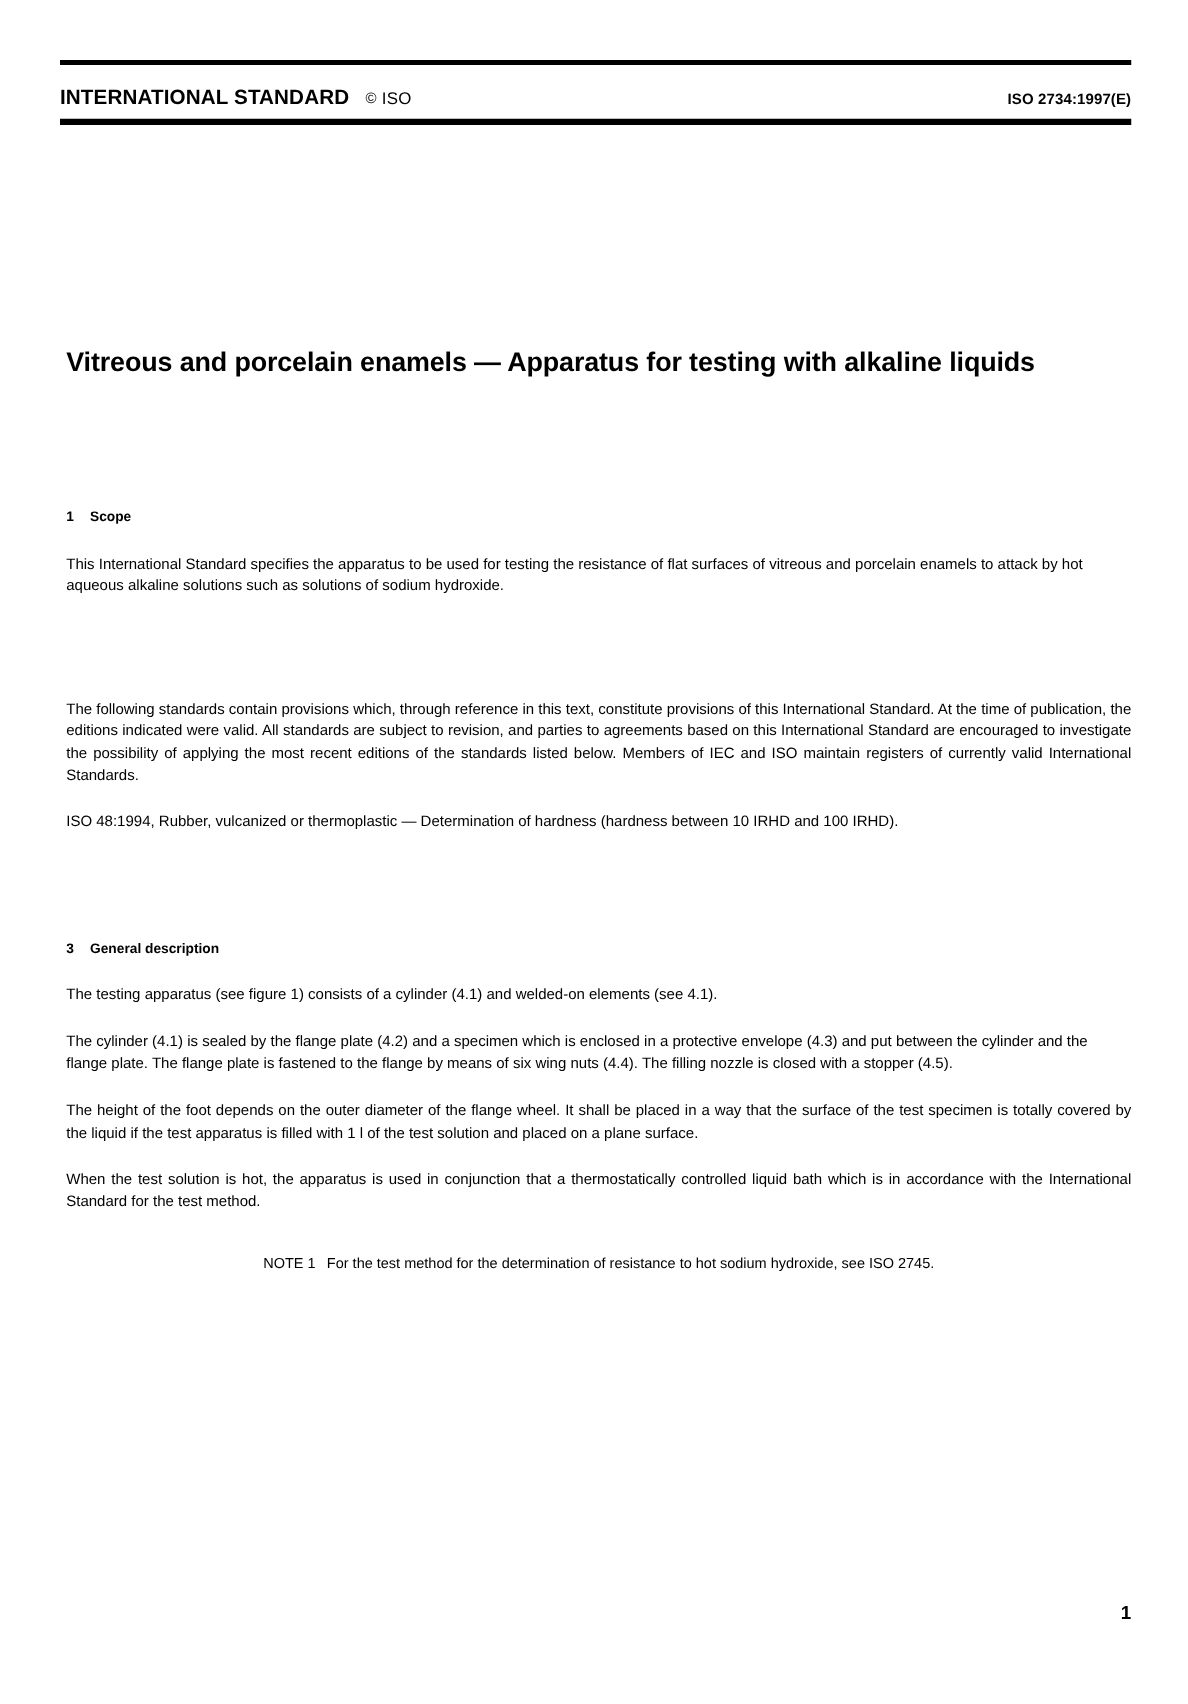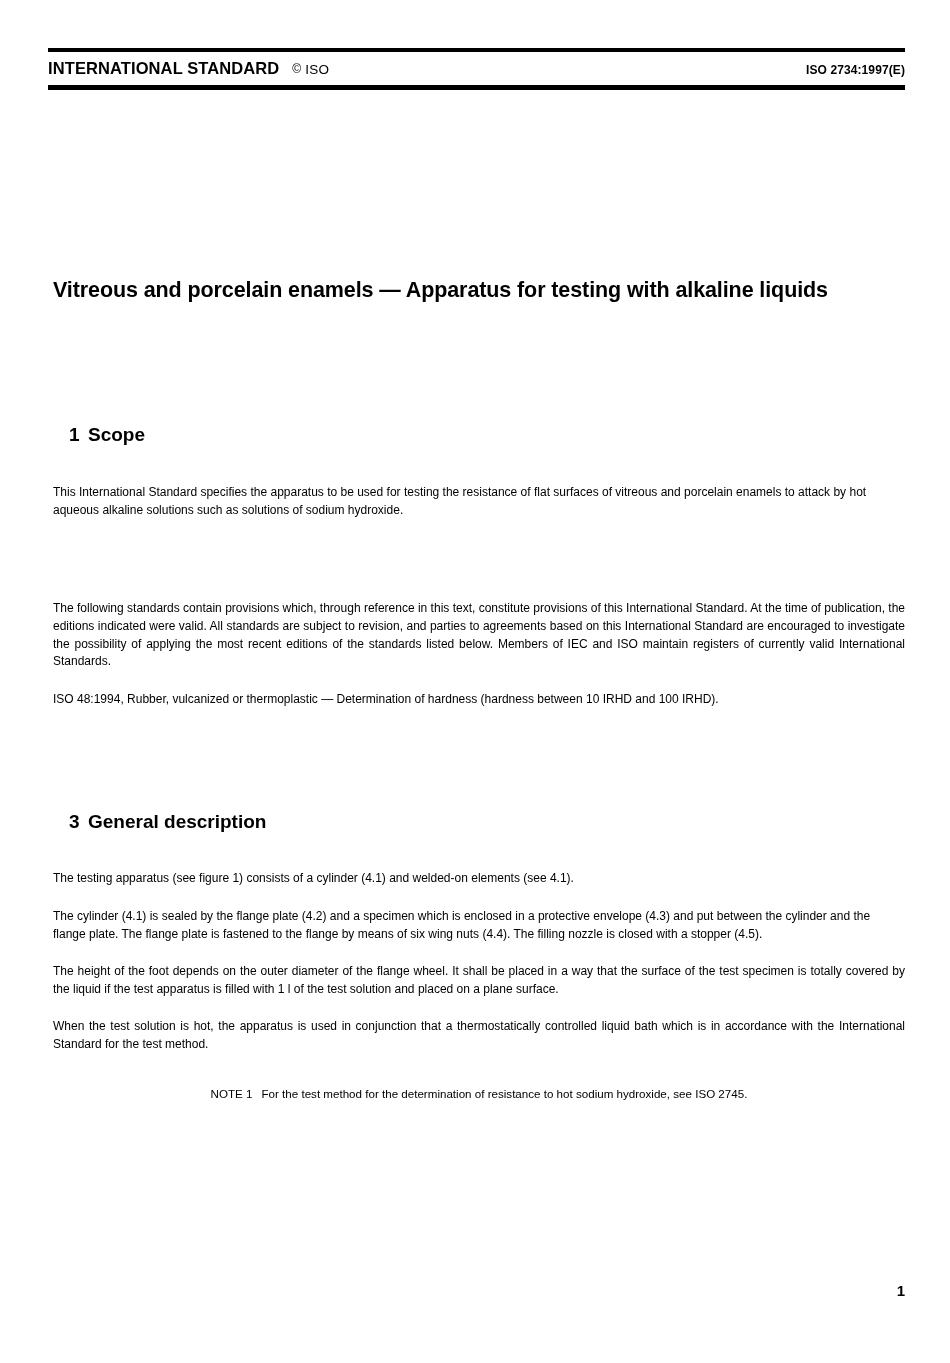--- a/index.html
+++ b/index.html
@@ -36,21 +36,21 @@
   }
   .rule-bottom {
     height: 5px;
     background: #000000;
     width: 100%;
   }
   .header-row {
     display: flex;
     align-items: baseline;
     justify-content: space-between;
-    padding: 7px 0 7px 0;
+    padding: 17px 0 7px 0;
   }
   .header-left {
     display: flex;
     align-items: baseline;
     white-space: nowrap;
   }
   .header-title {
     font-size: 16.5px;
     font-weight: bold;
     letter-spacing: 0.1px;
@@ -83,23 +83,23 @@
   .doc-title {
     font-size: 21.5px;
     font-weight: bold;
     line-height: 1.32;
     margin: 0 0 0 0;
     letter-spacing: -0.1px;
     max-width: 810px;
   }
 
   h2.section-heading {
-    font-size: 19px;
-    font-weight: bold;
-    margin: 16px;
+    font-size: 11px;
+    font-weight: bold;
+    margin: 0;
     line-height: 1.2;
     letter-spacing: 0;
   }
   h2.section-heading .num {
     display: inline-block;
     min-width: 19px;
   }
 
   p.body-text {
     font-size: 12px;

